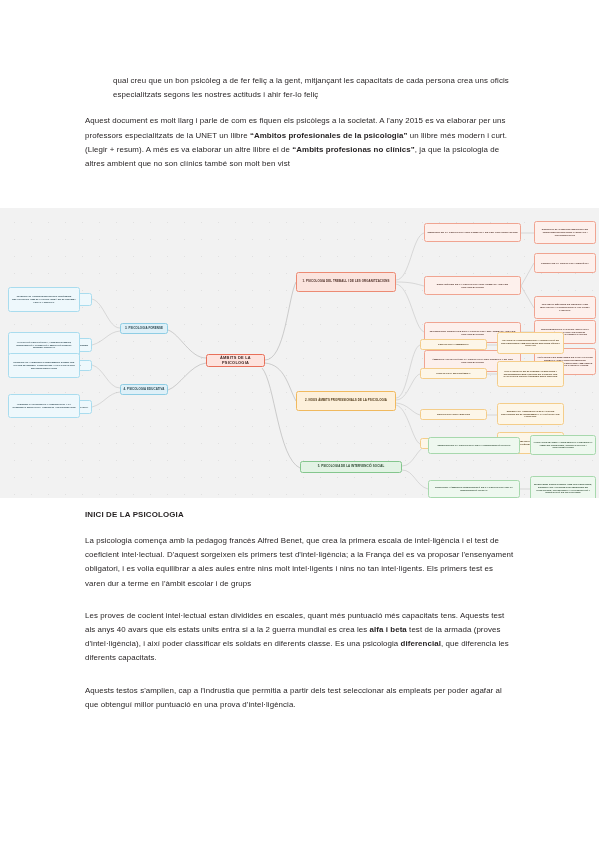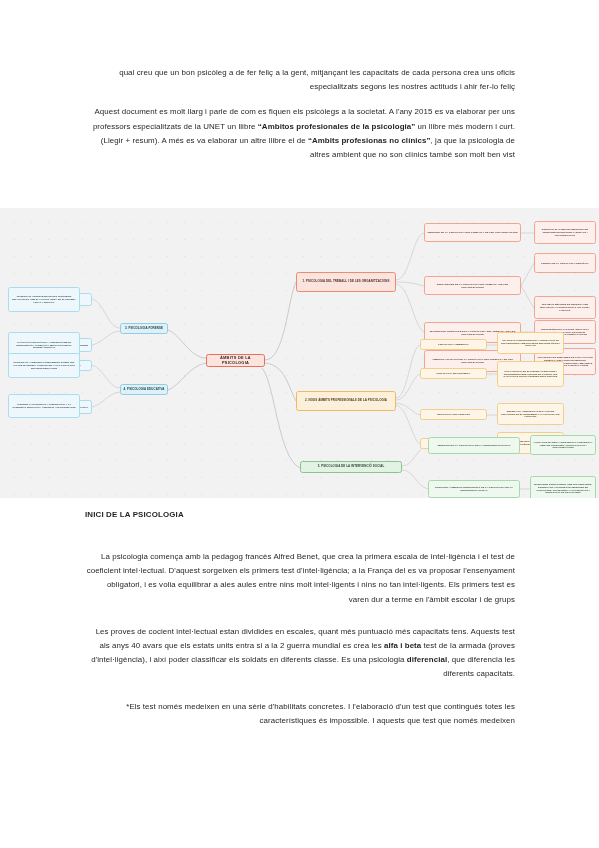--- a/index.html
+++ b/index.html
@@ -23,24 +23,24 @@
     background: #fff;
   }
 
   
   .text-col {
     position: absolute;
     left: 85px;
     width: 430px;
   }
   p.para {
-    margin: 4px 0 11px 0;
+    margin: 12px 0 11px 0;
     font-size: 7.9px;
     line-height: 14.2px;
-    text-align: right;
+    text-align: left;
     letter-spacing: 0.01em;
     color: #231f20;
   }
   p.para.indent {
     padding-left: 28px;
   }
   .b { font-weight: bold; }
   h3.heading {
     margin: 0 0 10px 0;
     font-size: 7.9px;
@@ -219,19 +219,19 @@
 
     <div class="node n-l2 c-greenlt" style="left:428px; top:229px; width:92px; height:17px;">OBJECTIU DE LA PSICOLOGIA DE LA INTERVENCIÓ SOCIAL</div>
     <div class="node n-l3 c-greenlt" style="left:530px; top:227px; width:66px; height:20px;">ACTUAR DE MANERA ASSISTENCIAL PREVENTIVA AMB LES PERSONES, GRUPS SOCIALS I ORGANITZACIONS</div>
 
     <div class="node n-l2 c-greenlt" style="left:428px; top:272px; width:92px; height:18px;">FUNCIONS I ÀMBITS D'INTERVENCIÓ DE LA PSICOLOGIA DE LA INTERVENCIÓ SOCIAL</div>
     <div class="node n-l3 c-greenlt" style="left:530px; top:268px; width:66px; height:25px;">INTERVENIR DIRECTAMENT AMB LES PERSONES, DISSENYANT I CONCRETANT MESURES EN CONFLICTES, PROMOURE LA COORDINACIÓ I INTEGRACIÓ DE PROGRAMES</div>
 
   </div>
 
   <div class="text-col" style="top:508px;">
-    <h3 class="heading" style="margin-bottom:28px;">INICI DE LA PSICOLOGIA</h3>
+    <h3 class="heading" style="margin-bottom:12px;">INICI DE LA PSICOLOGIA</h3>
     <p class="para" style="margin-bottom:18px;">La psicologia comença amb la pedagog francès Alfred Benet, que crea la primera escala de intel·ligència i el test de coeficient intel·lectual. D'aquest sorgeixen els primers test d'intel·ligència; a la França del es va proposar l'ensenyament obligatori, i es volia equilibrar a ales aules entre nins molt intel·ligents i nins no tan intel·ligents. Els primers test es varen dur a terme en l'àmbit escolar i de grups</p>
     <p class="para" style="margin-bottom:18px;"><span>Les proves de cocient intel·lectual estan dividides en escales, quant més puntuació més capacitats tens. Aquests test als anys 40 avars que els estats units entra si a la 2 guerra mundial es crea les </span><span class="b">alfa i beta</span><span> test de la armada (proves d'intel·ligència), i així poder classificar els soldats en diferents classe. Es una psicologia </span><span class="b">diferencial</span><span>, que diferencia les diferents capacitats.</span></p>
-    <p class="para">*Els test només medeixen en una sèrie d'habilitats concretes. I l'elaboració d'un test que contingués totes les característiques és impossible. I aquests que test que només medeixen</p>
+    <p class="para" style="margin-bottom:18px;">Aquests testos s'amplien, cap a l'indrustia que permitia a partir dels test seleccionar als empleats per poder agafar al que obtenguí millor puntuació en una prova d'intel·ligència.</p>
   </div>
 
 </div>
 
 </body></html>

